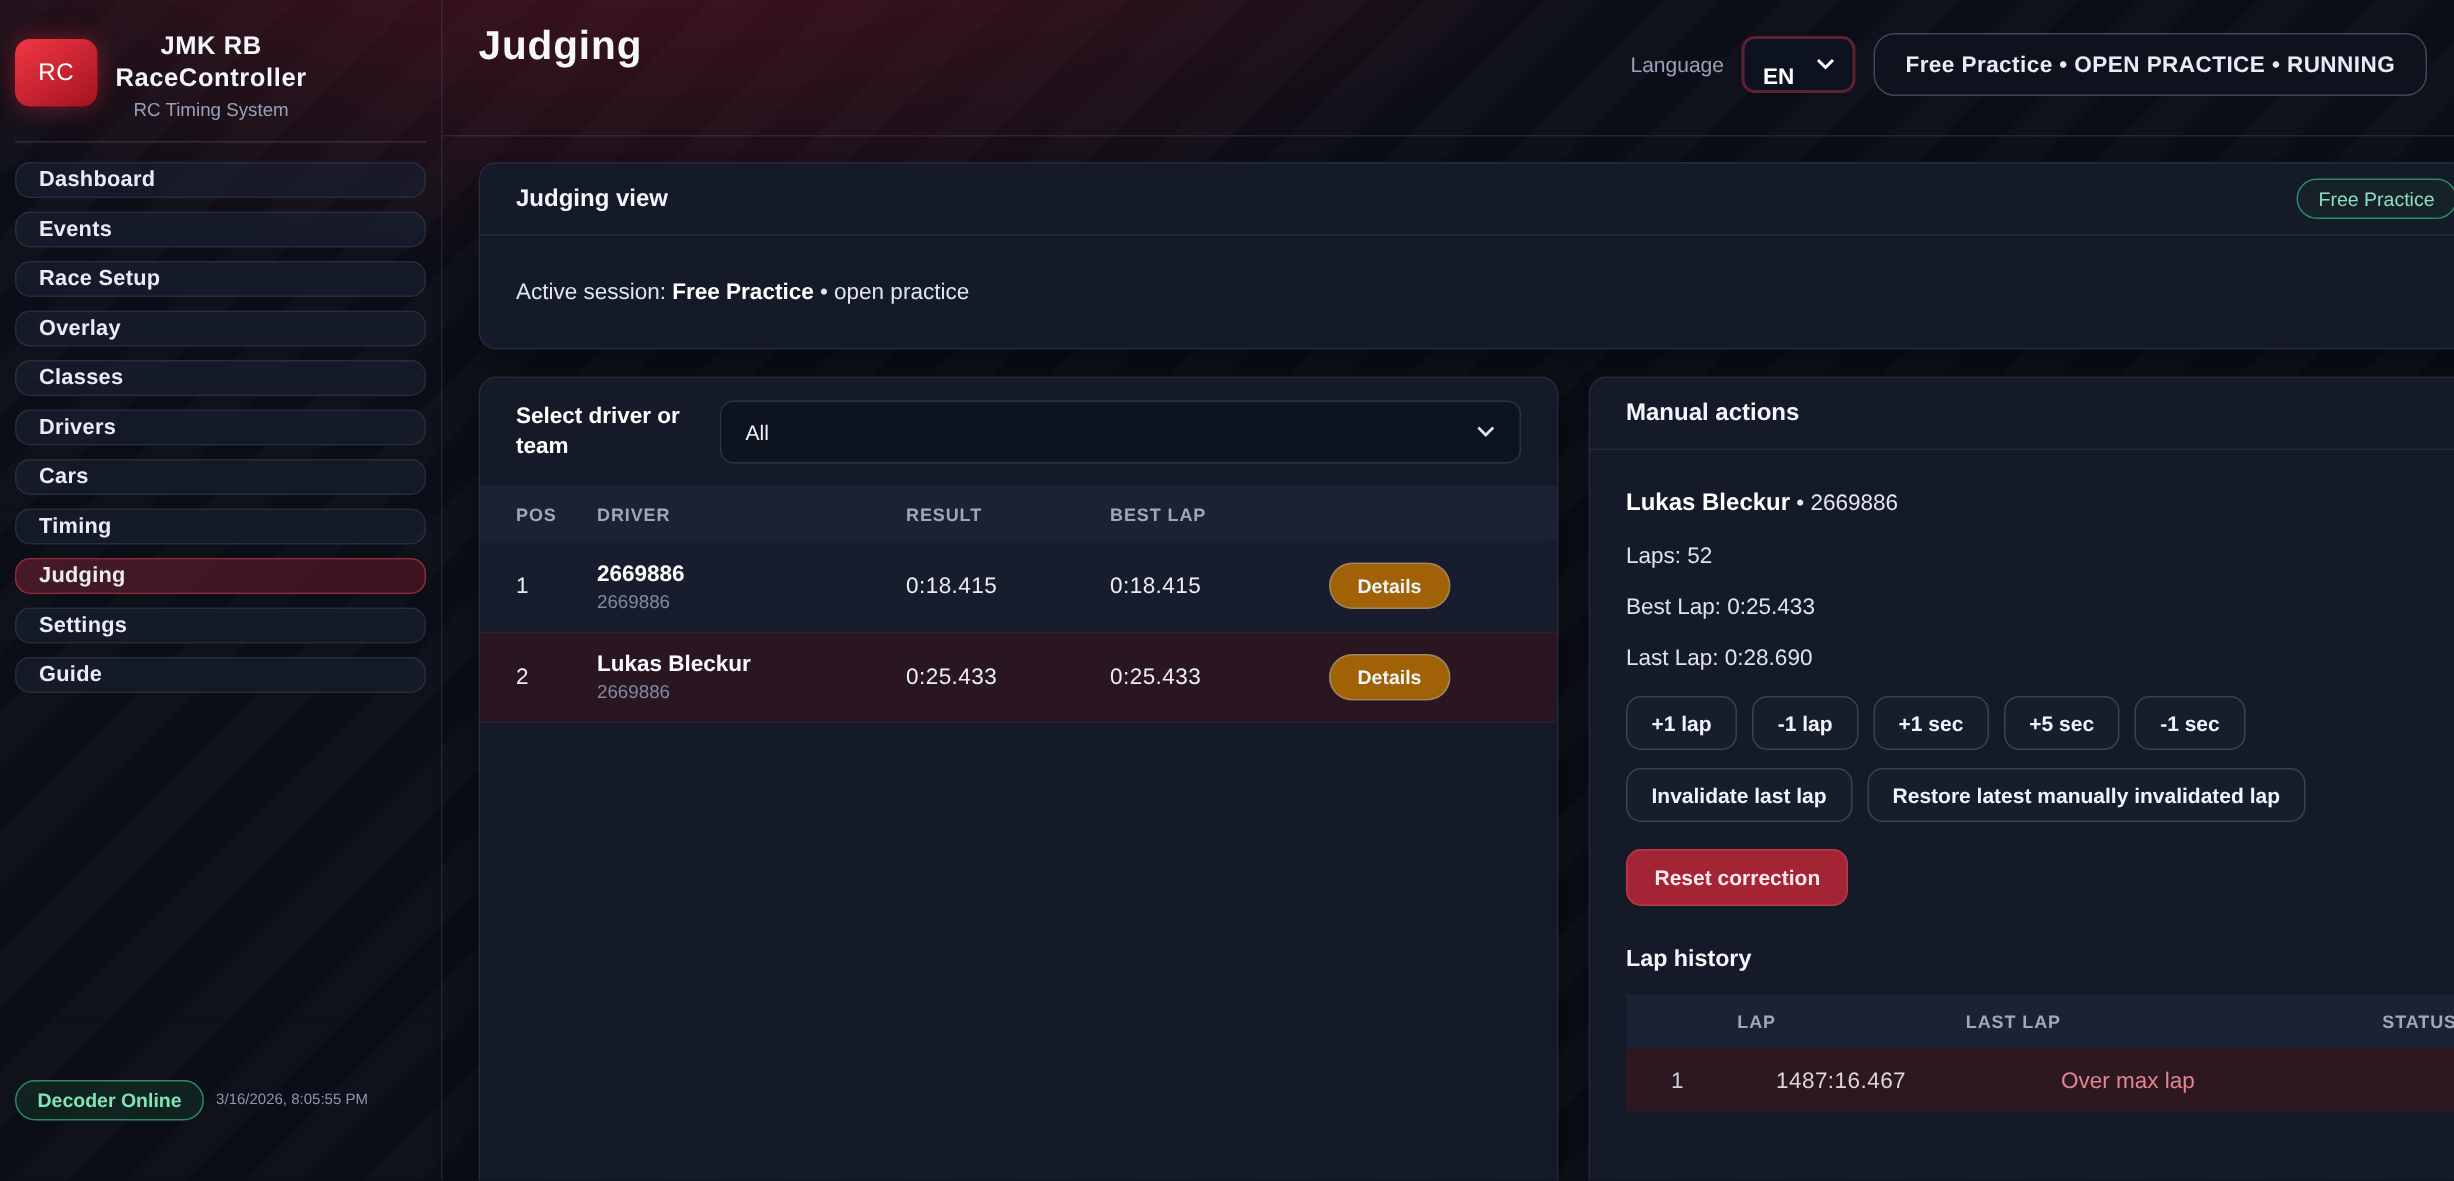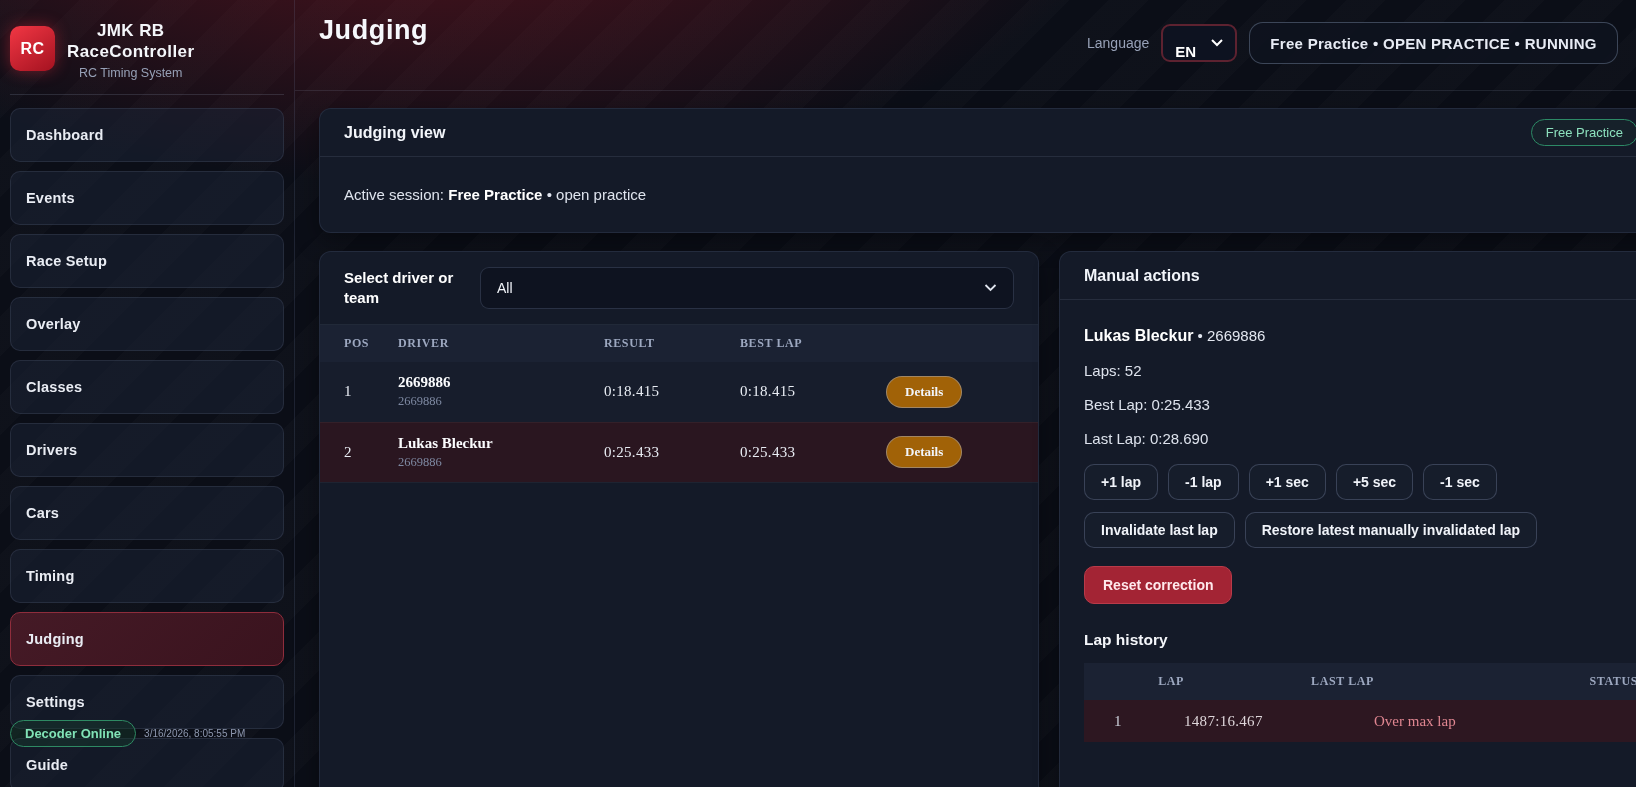--- a/index.html
+++ b/index.html
@@ -17,33 +17,33 @@
   
   .sidebar {
     width:295px; min-width:295px; height:787px;
     border-right:1px solid rgba(130,150,190,0.16);
     padding:10px 10px 0 10px;
     display:flex; flex-direction:column; position:relative;
   }
   .brand { display:flex; align-items:flex-start; gap:12px; padding:8px 0 14px 0;
            border-bottom:1px solid rgba(160,175,205,0.18); }
   .brand-logo {
-    width:45px; height:45px; border-radius:10px; margin-top:8px;
+    width:55px; height:45px; border-radius:10px; margin-top:8px;
     background:linear-gradient(145deg,#f23744,#a41220);
     box-shadow:0 0 16px rgba(225,45,60,0.45);
     display:flex; align-items:center; justify-content:center;
-    font-weight:bold; font-size:16px; color:#fff; letter-spacing:0.5px;
+    font-weight:normal; font-size:16px; color:#fff; letter-spacing:0.5px;
   }
   .brand-text { padding-top:2px;text-align:center; }
   .brand-title { font-size:17px; font-weight:bold; line-height:21px; letter-spacing:0.4px; color:#f4f6fa; }
   .brand-subtitle { font-size:12.5px; color:#96a0b6; margin-top:4px; }
 
   .nav { margin-top:13px; display:flex; flex-direction:column; gap:9px; }
   .nav-item {
-    height:54px; border-radius:10px; display:flex; align-items:center;
+    height:24px; border-radius:10px; display:flex; align-items:center;
     padding:0 15px; cursor:pointer;
     background:rgba(28,34,52,0.55);
     border:1px solid rgba(150,165,200,0.14);
   }
   .nav-item .nav-label { font-size:14.5px; font-weight:bold; color:#e9ecf3; letter-spacing:0.2px; }
   .nav-item.active {
     background:linear-gradient(135deg,#451a26,#3a131e);
     border:1px solid #8f2d3c;
   }
   .decoder-row {
@@ -103,21 +103,21 @@
     border-bottom:1px solid rgba(160,175,205,0.10);
   }
   .select-label { width:112px; font-size:15px; font-weight:bold; line-height:20px; color:#fff; }
   .select-box {
     flex:1; height:42px; border-radius:9px; background:#0e1320;
     border:1px solid rgba(140,160,195,0.22); display:flex; align-items:center;
     justify-content:space-between; padding:0 16px; cursor:pointer;
   }
   .select-box .select-value { font-size:14px; color:#f0f3f8; }
 
-  table { border-collapse:collapse; width:100%; table-layout:fixed;font-family:Liberation Serif, serif; }
+  table { border-collapse:collapse; width:100%; table-layout:fixed; }
   .drivers-table th, .drivers-table td { text-align:left; vertical-align:middle; }
   .drivers-table thead th {
     background:#1b2233; font-size:12px; font-weight:bold; letter-spacing:0.6px;
     color:#9da8c0; padding:11px 0; text-transform:uppercase;
   }
   .drivers-table .col-pos { width:78px; padding-left:24px; }
   .drivers-table .col-driver { width:206px; }
   .drivers-table .col-result { width:136px;margin-left:33px; }
   .drivers-table .col-best { width:146px; }
   .drivers-table .col-details { }

